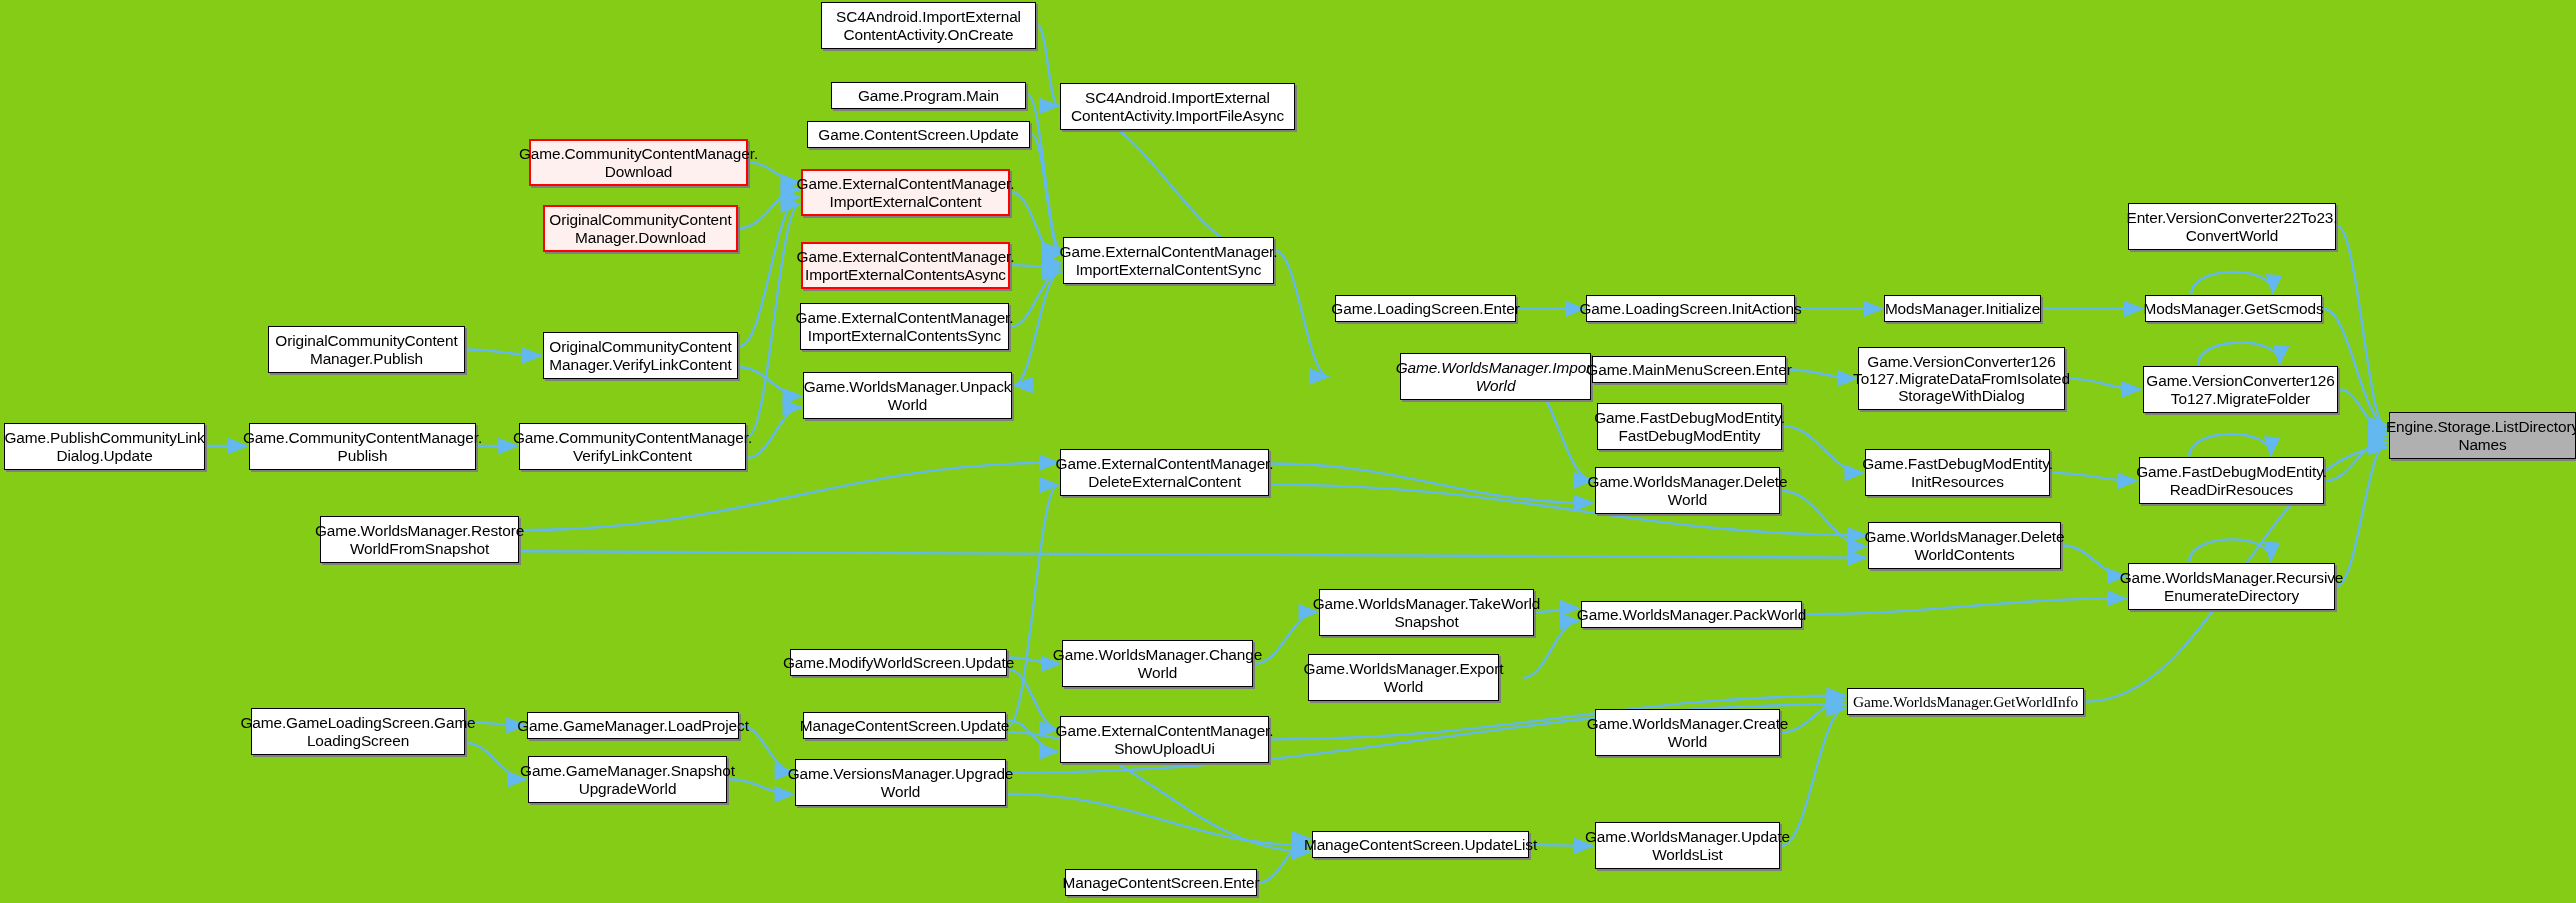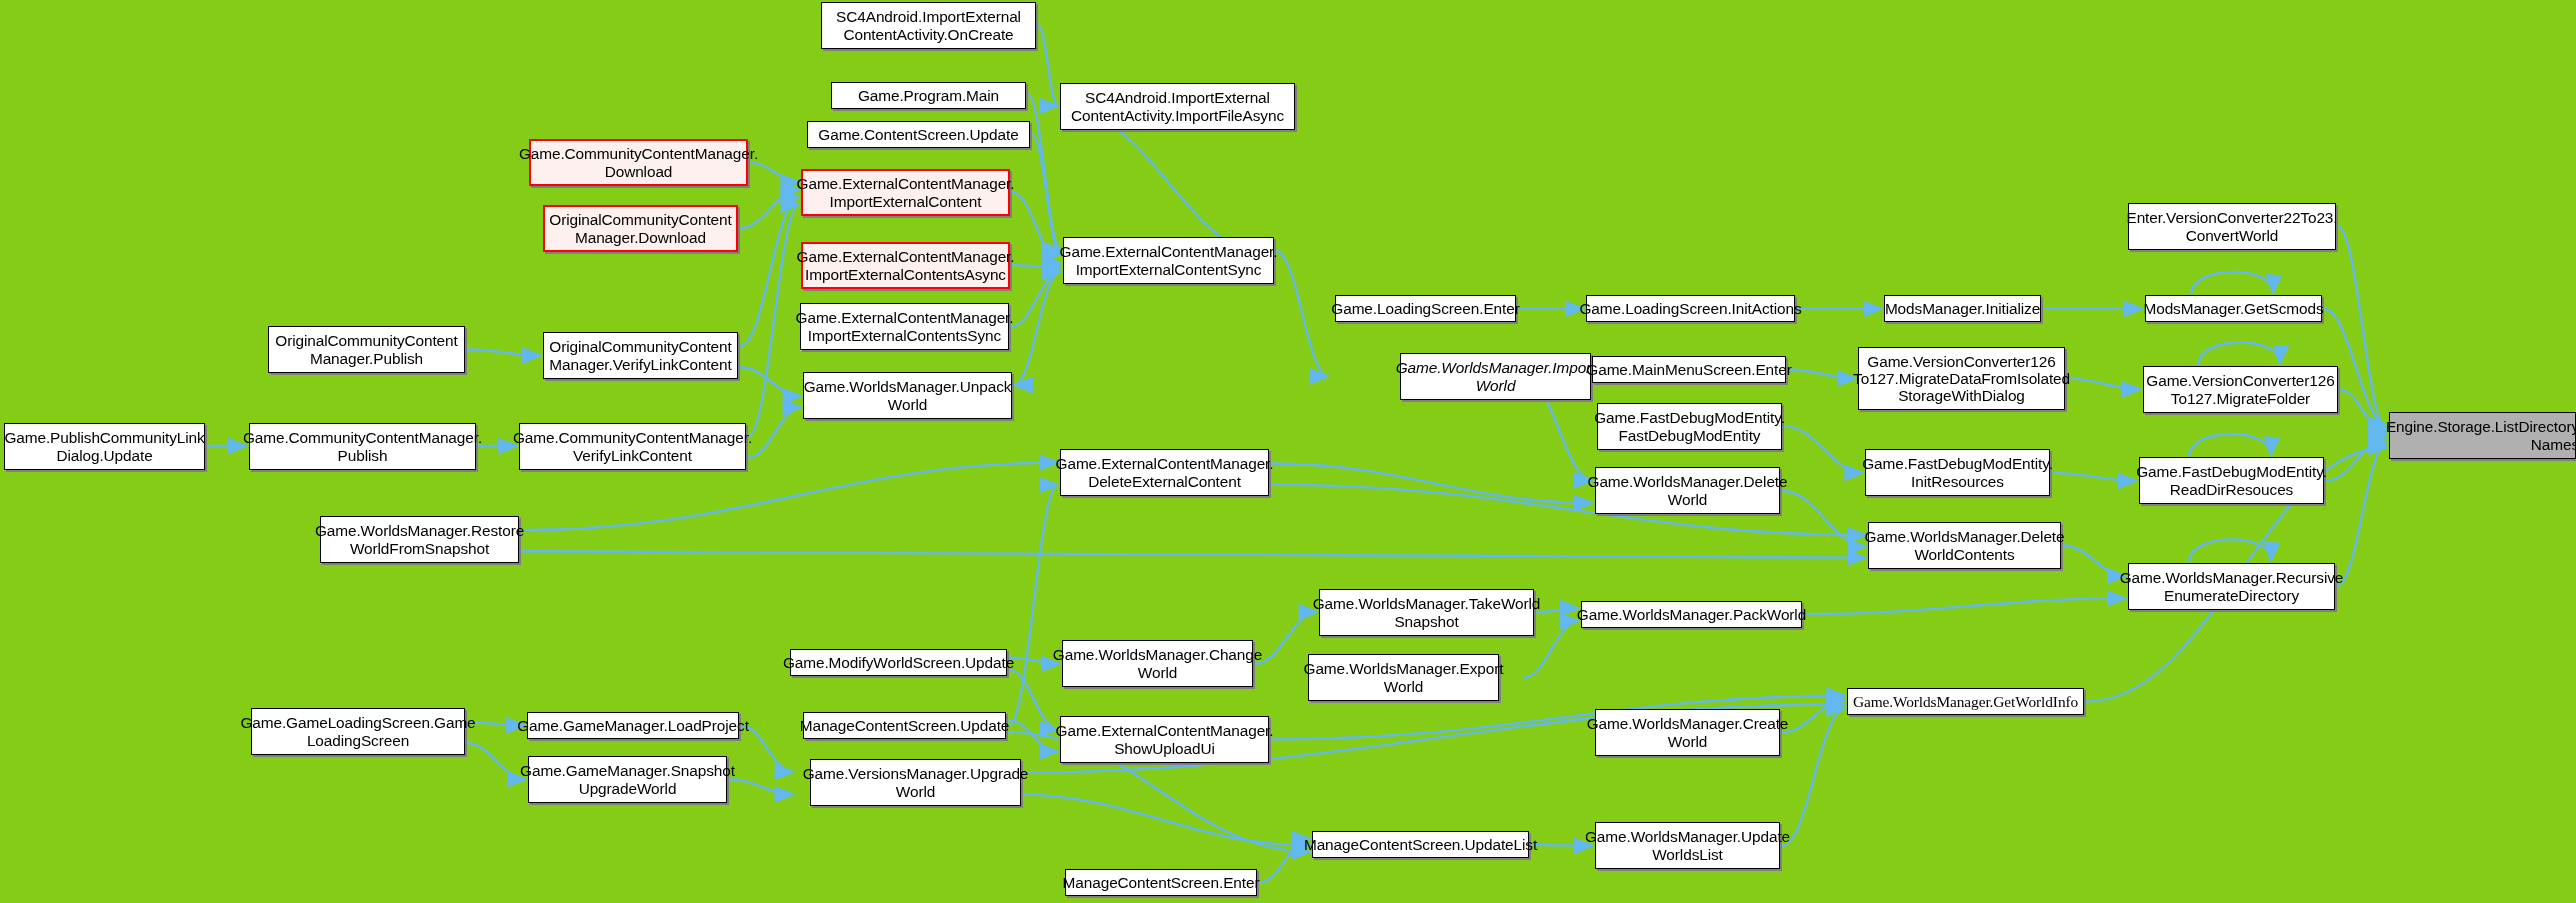--- a/index.html
+++ b/index.html
@@ -40,21 +40,20 @@
     white-space: pre-line;
     z-index: 5;
   }
   .node.red {
     background: #fff0f0;
     border: 2px solid #ff0000;
   }
   .node.current {
     background: #b0b0b0;
     border: 1px solid #000000;
-    text-align: right;
   }
 </style>
 </head>
 <body>
 
 <div id="canvas">
   <svg id="edge-layer" viewBox="0 0 2591 909" preserveAspectRatio="none" xmlns="http://www.w3.org/2000/svg">
     <defs>
       <marker id="arrow" viewBox="0 0 10 8" refX="9" refY="4" markerWidth="9" markerHeight="7" orient="auto-start-reverse">
         <path d="M0,0 L10,4 L0,8 z" fill="#63b8ef"></path>
@@ -200,21 +199,21 @@
 LoadingScreen</div>
       <div class="node" style="left: 527px; top: 712px; width: 212px; height: 27px;">Game.GameManager.LoadProject</div>
       <div class="node" style="left: 803px; top: 712px; width: 203px; height: 27px;">ManageContentScreen.Update</div>
       <div class="node" style="left: 1060px; top: 716px; width: 209px; height: 47px;">Game.ExternalContentManager.
 ShowUploadUi</div>
       <div class="node" style="left: 1847px; top: 688px; width: 237px; height: 27px; font-family: Liberation Serif, serif;">Game.WorldsManager.GetWorldInfo</div>
       <div class="node" style="left: 1595px; top: 709px; width: 185px; height: 47px;">Game.WorldsManager.Create
 World</div>
       <div class="node" style="left: 528px; top: 756px; width: 199px; height: 47px;">Game.GameManager.Snapshot
 UpgradeWorld</div>
-      <div class="node" style="left: 795px; top: 759px; width: 211px; height: 47px; margin-left: 15px;">Game.VersionsManager.Upgrade
+      <div class="node" style="left: 795px; top: 759px; width: 211px; height: 47px;">Game.VersionsManager.Upgrade
 World</div>
       <div class="node" style="left: 1312px; top: 831px; width: 217px; height: 27px;">ManageContentScreen.UpdateList</div>
       <div class="node" style="left: 1595px; top: 822px; width: 185px; height: 47px;">Game.WorldsManager.Update
 WorldsList</div>
       <div class="node" style="left: 1065px; top: 869px; width: 192px; height: 27px; text-align: center;">ManageContentScreen.Enter</div>
     </div>
 </div>
 
 
 </body></html>

